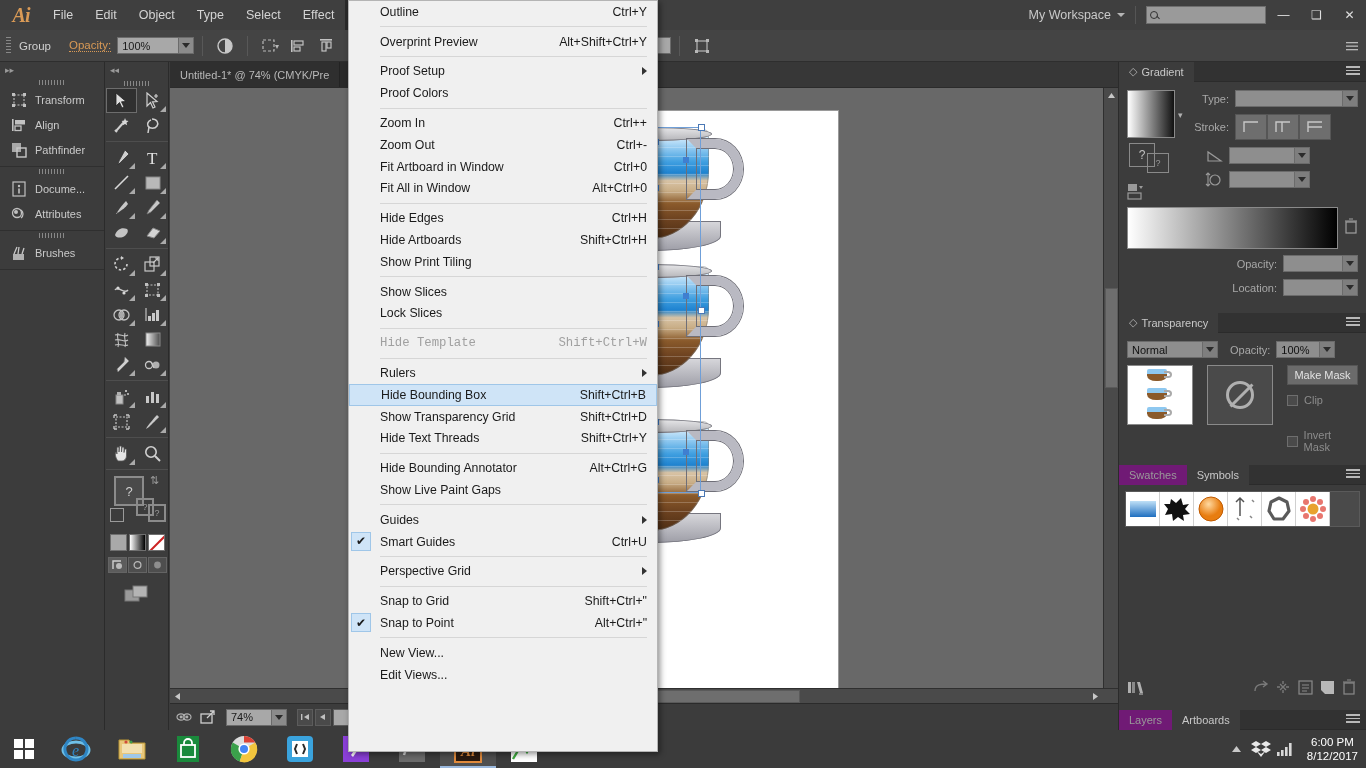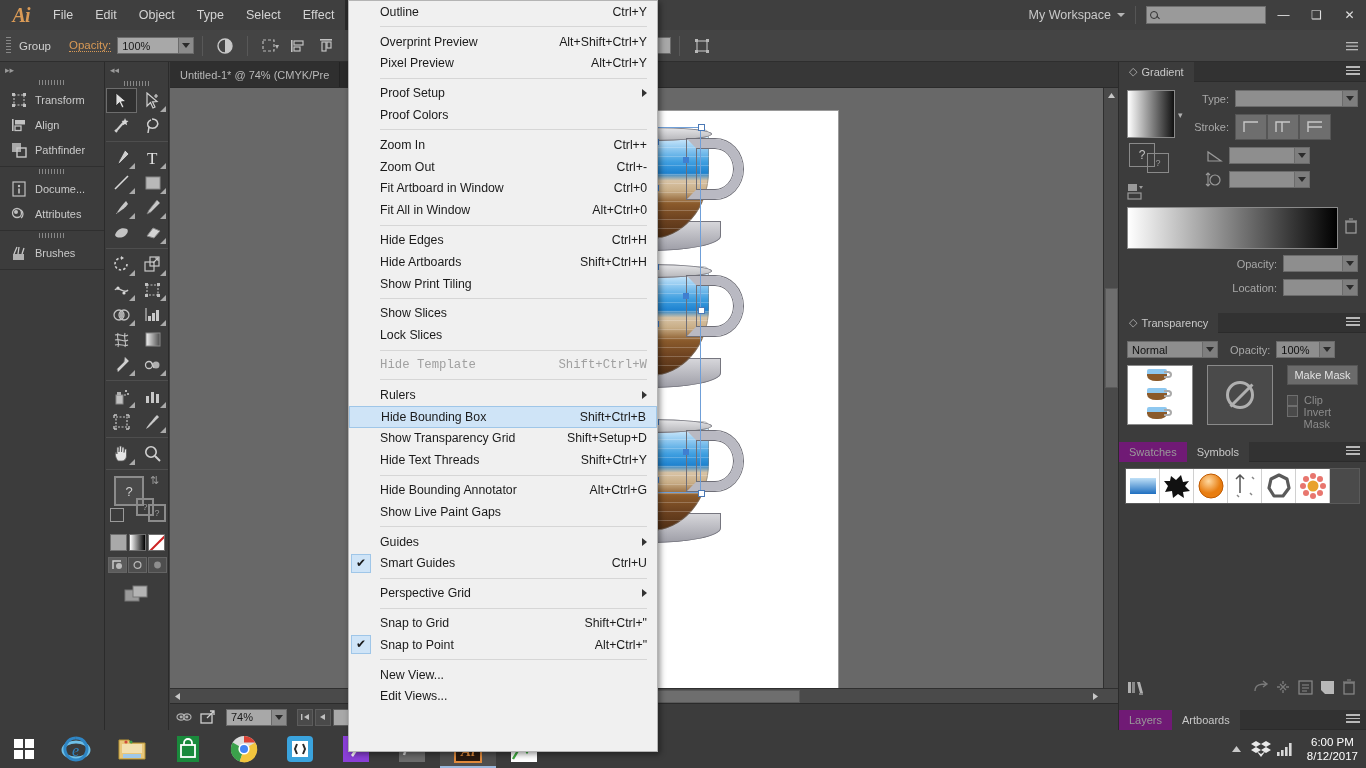--- a/index.html
+++ b/index.html
@@ -953,21 +953,21 @@
         </div>
         <div class="nomask" style="margin-left:14px">
           <div class="nosym"></div>
         </div>
         <div style="margin-left:14px;flex:1">
           <div class="btn">Make Mask</div>
           <div style="display:flex;align-items:center;margin-top:9px">
             <span class="cbx"></span>
             <span style="color:#8c8c8c;font-size:11px">Clip</span>
           </div>
-          <div style="display:flex;align-items:flex-start;margin-top:0">
+          <div style="display:flex;align-items:center;margin-top:23px">
             <span class="cbx"></span>
             <span style="color:#8c8c8c;font-size:11px">Invert Mask</span>
           </div>
         </div>
       </div>
     </div>
 
     <div class="panel-head" style="margin-top:4px">
       <div class="ptab inactive">Swatches</div>
       <div class="ptab">Symbols</div>
@@ -1092,24 +1092,20 @@
     <div id="vm-list">
         <div class="vm-item">
           <span class="vm-label">Outline</span>
           <span class="vm-short">Ctrl+Y</span>
         </div>
         <div class="vm-sep"></div>
         <div class="vm-item">
           <span class="vm-label">Overprint Preview</span>
           <span class="vm-short">Alt+Shift+Ctrl+Y</span>
         </div>
-        <div class="vm-item">
-          <span class="vm-label">Pixel Preview</span>
-          <span class="vm-short">Alt+Ctrl+Y</span>
-        </div>
         <div class="vm-sep"></div>
         <div class="vm-item">
           <span class="vm-label">Proof Setup</span>
           <span class="vm-arrow"></span>
         </div>
         <div class="vm-item">
           <span class="vm-label">Proof Colors</span>
         </div>
         <div class="vm-sep"></div>
         <div class="vm-item">
@@ -1156,21 +1152,21 @@
         <div class="vm-item">
           <span class="vm-label">Rulers</span>
           <span class="vm-arrow"></span>
         </div>
         <div class="vm-item hl">
           <span class="vm-label">Hide Bounding Box</span>
           <span class="vm-short">Shift+Ctrl+B</span>
         </div>
         <div class="vm-item">
           <span class="vm-label">Show Transparency Grid</span>
-          <span class="vm-short">Shift+Setup+D</span>
+          <span class="vm-short">Shift+Ctrl+D</span>
         </div>
         <div class="vm-item">
           <span class="vm-label">Hide Text Threads</span>
           <span class="vm-short">Shift+Ctrl+Y</span>
         </div>
         <div class="vm-sep"></div>
         <div class="vm-item">
           <span class="vm-label">Hide Bounding Annotator</span>
           <span class="vm-short">Alt+Ctrl+G</span>
         </div>

